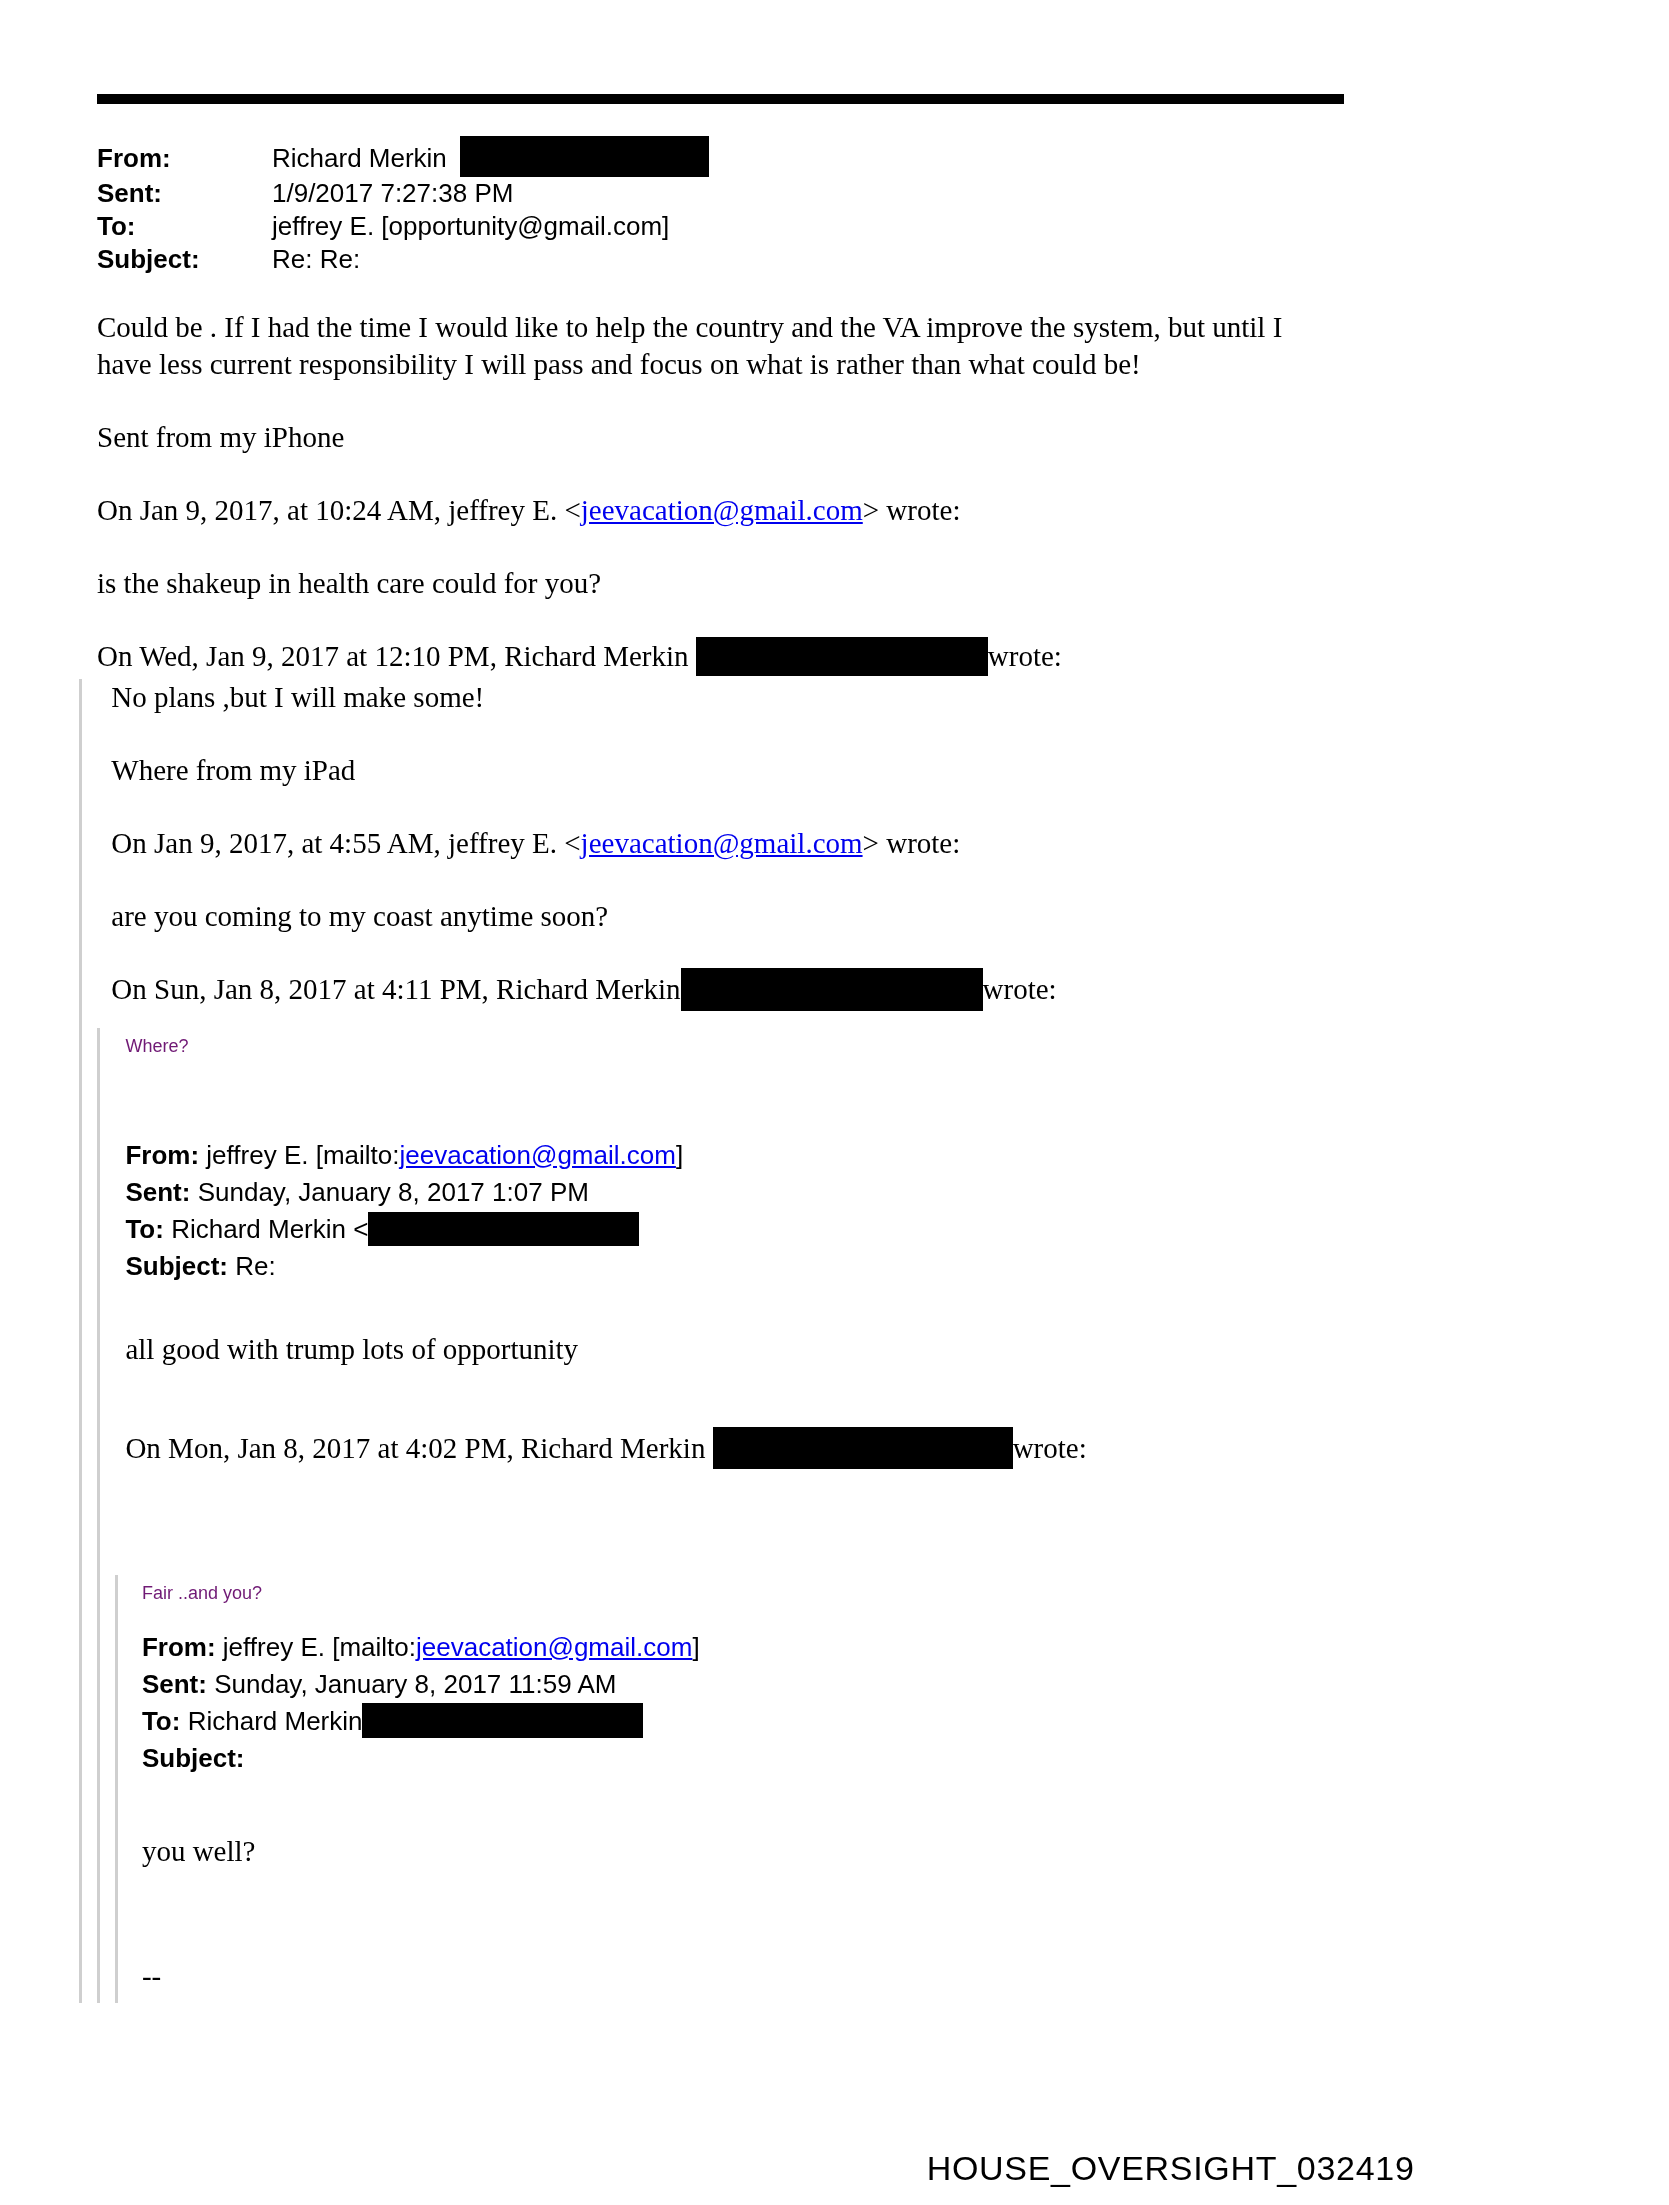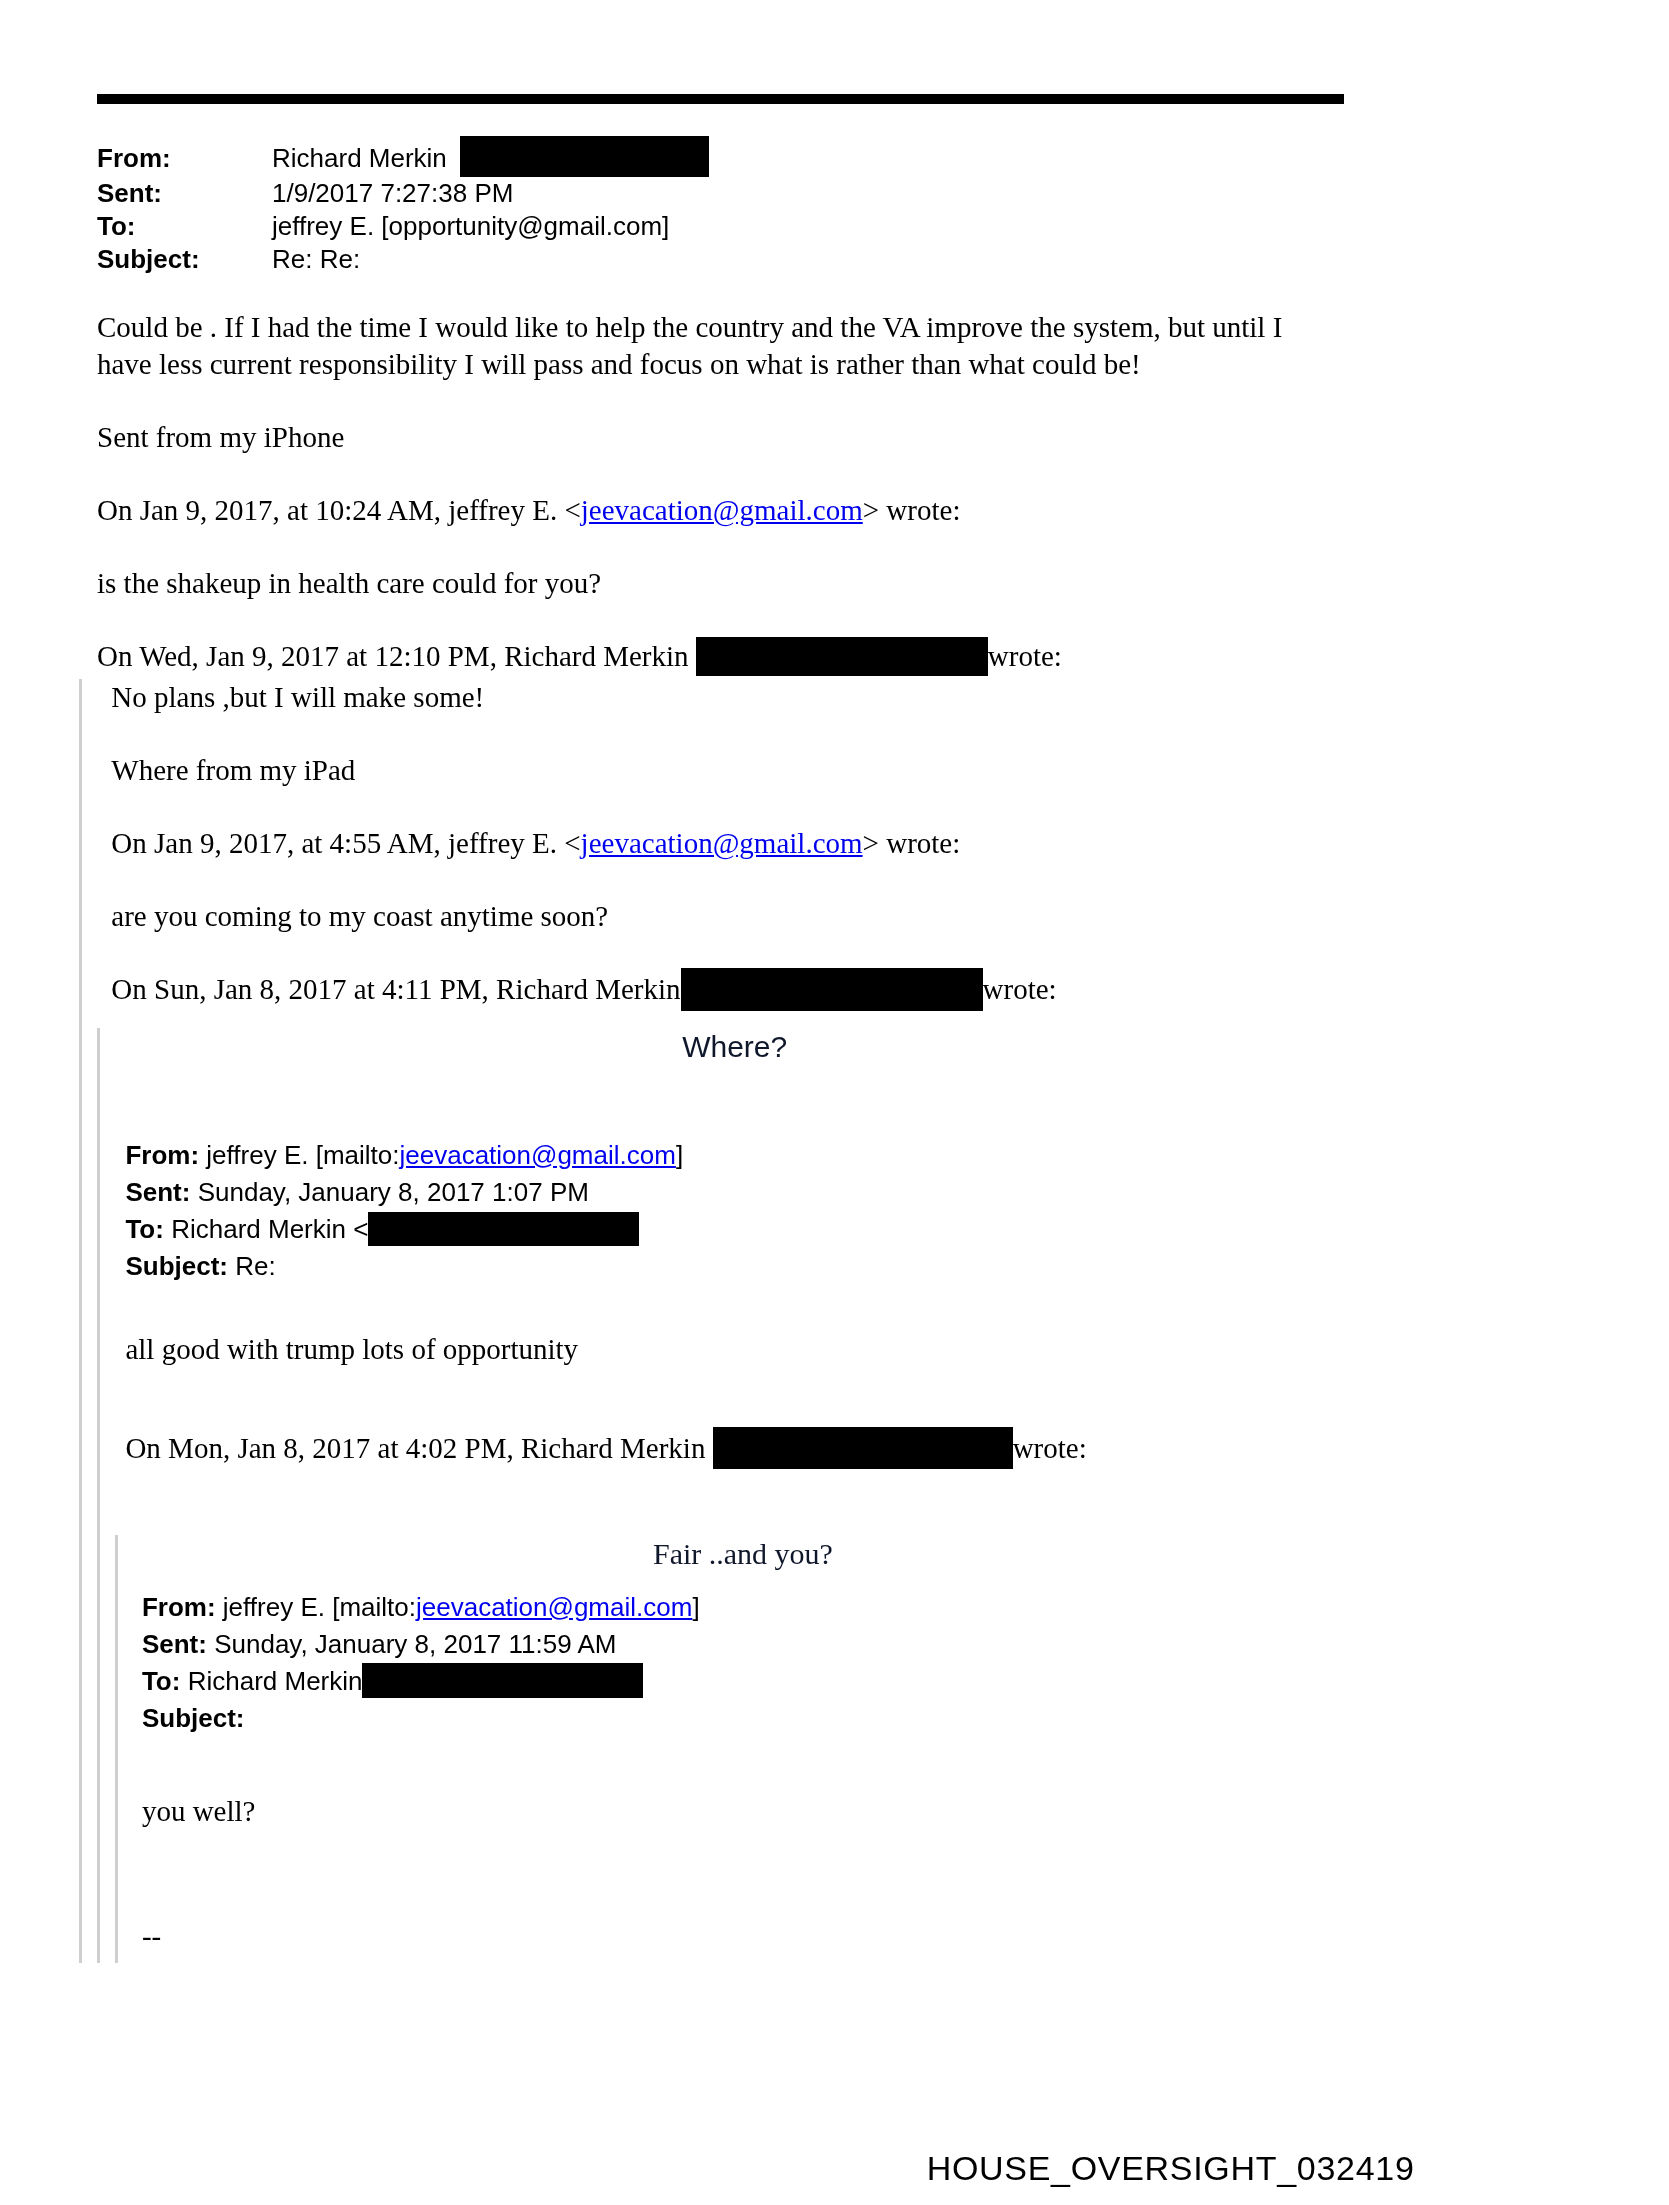--- a/index.html
+++ b/index.html
@@ -53,27 +53,26 @@
   .r-onsun402{width:300px;height:42px;margin-top:-5.2px;}
   .r-to3{width:281px;height:35px;margin-top:-3.9px;}
   
   .q{border-left:3.3px solid #cfcfcf;}
   .q1{margin-left:-17.7px;padding-left:29px;margin-top:2.6px;}
   .q2{margin-left:-14.4px;padding-left:25.5px;margin-top:0;}
   .q3{margin-left:-10.5px;padding-left:24px;margin-top:0;padding-bottom:7.9px;}
   
   .qi{
     font-family:"Liberation Sans", sans-serif;
-    font-size:30px;
+    font-size:18px;
     line-height:37px;
-    color:#0f172a;
+    color:#701a75;
     margin:16.4px 0 0 0;
-    text-align:center;
   }
-  .qi.fair{margin-top:66px;font-family:Liberation Serif, serif;}
+  .qi.fair{margin-top:106px;}
   
   .mh{
     font-family:"Liberation Sans", sans-serif;
     font-size:26px;
     line-height:37px;
     margin-top:72px;
   }
   .mh.third{margin-top:16.4px;}
   .mh .lbl{font-weight:bold;}
   .mh-row{white-space:nowrap;}

